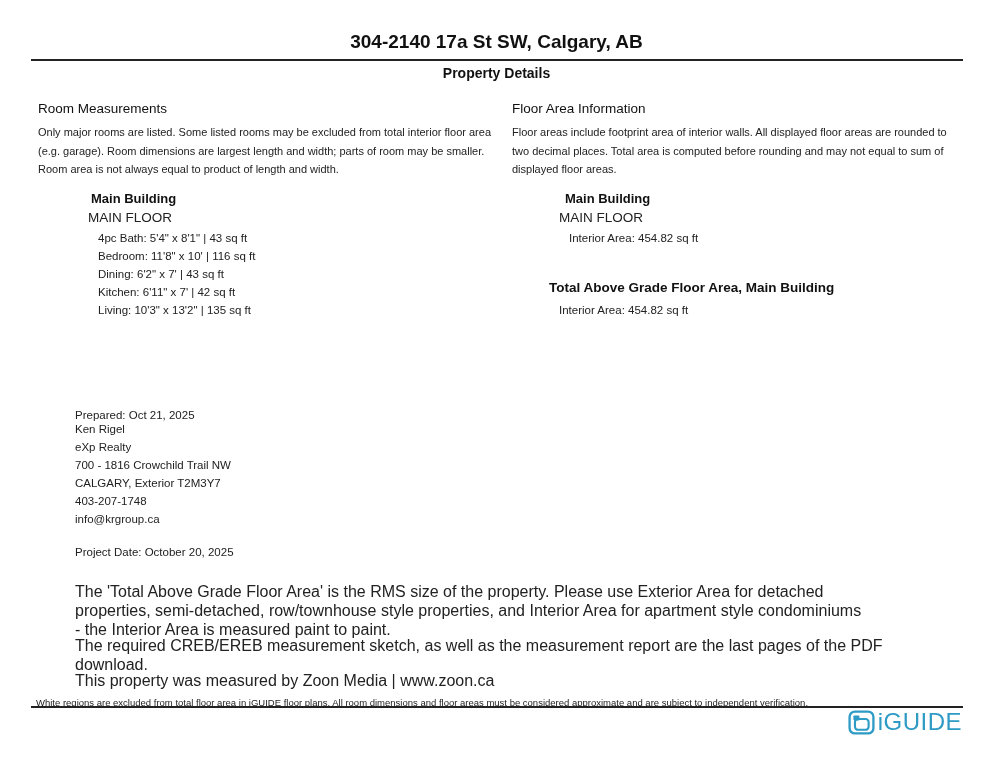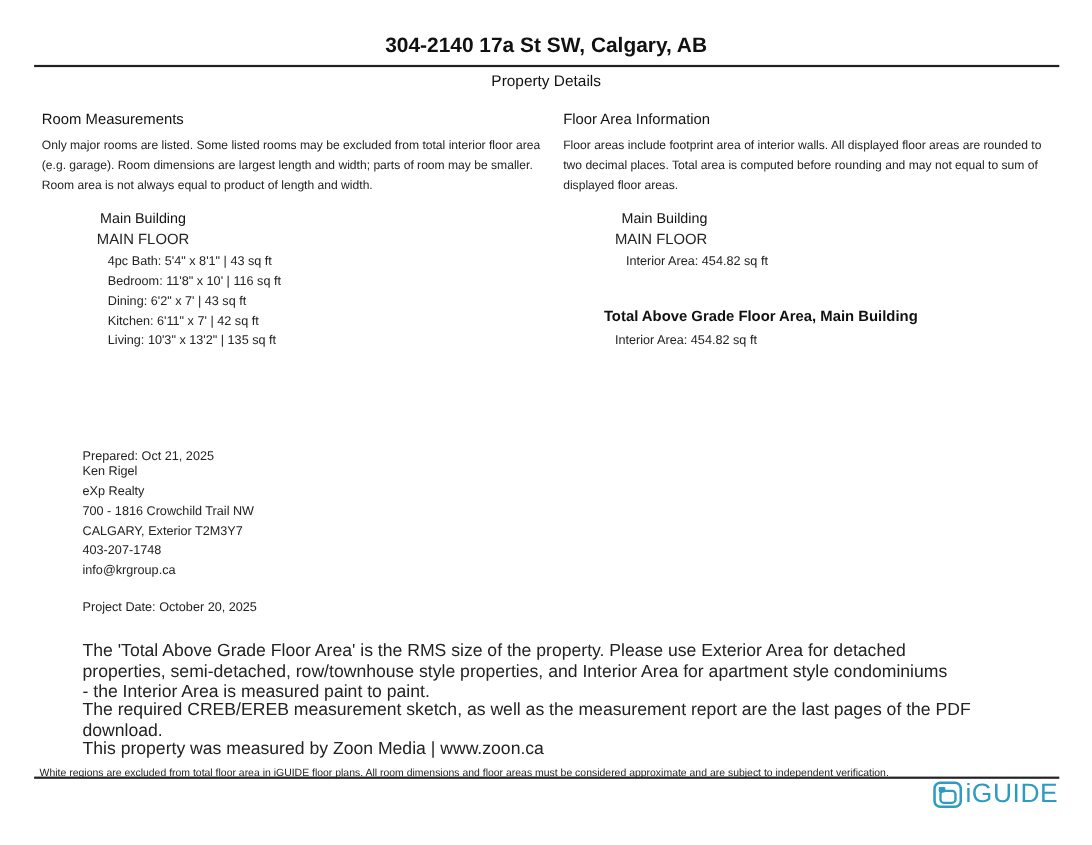--- a/index.html
+++ b/index.html
@@ -27,21 +27,21 @@
     height: 2px;
     background: #222;
   }
   .rule-top { top: 59px; }
   .rule-footer { top: 706px; }
   .page-subtitle {
     position: absolute;
     top: 65px; left: 0; right: 0;
     text-align: center;
     font-size: 14px;
-    font-weight: normal;
+    font-weight: bold;
     color: #111;
   }
   .col {
     position: absolute;
     top: 101px;
   }
   .col-left  { left: 38px;  width: 456px; }
   .col-right { left: 512px; width: 452px; }
   .section-heading {
     font-size: 13.5px;
@@ -50,21 +50,21 @@
     margin-bottom: 7px;
   }
   .section-desc {
     font-size: 11px;
     line-height: 18.5px;
     color: #222;
   }
   .abs { position: absolute; }
   .building-name {
     font-size: 13px;
-    font-weight: normal;
+    font-weight: bold;
     color: #111;
     padding-left: 16px;
   }
   .floor-name {
     font-size: 13.5px;
     color: #222;
   }
   .room-line, .area-line {
     font-size: 11.5px;
     line-height: 18px;

